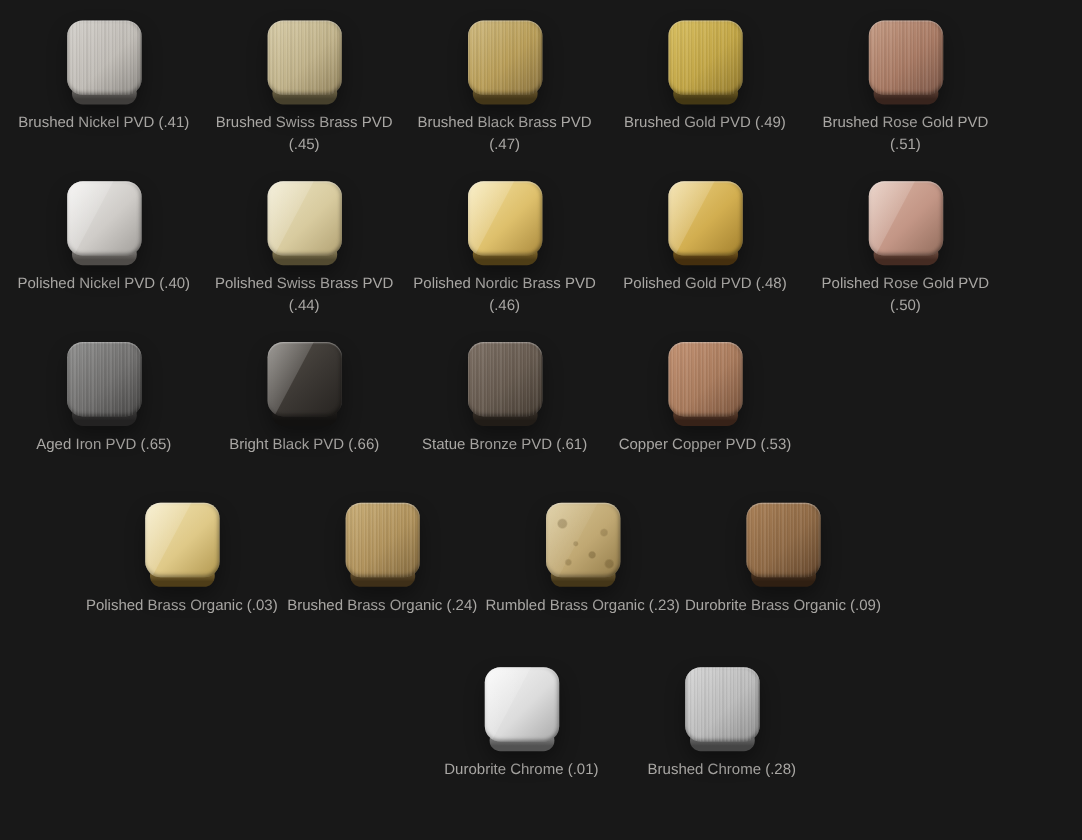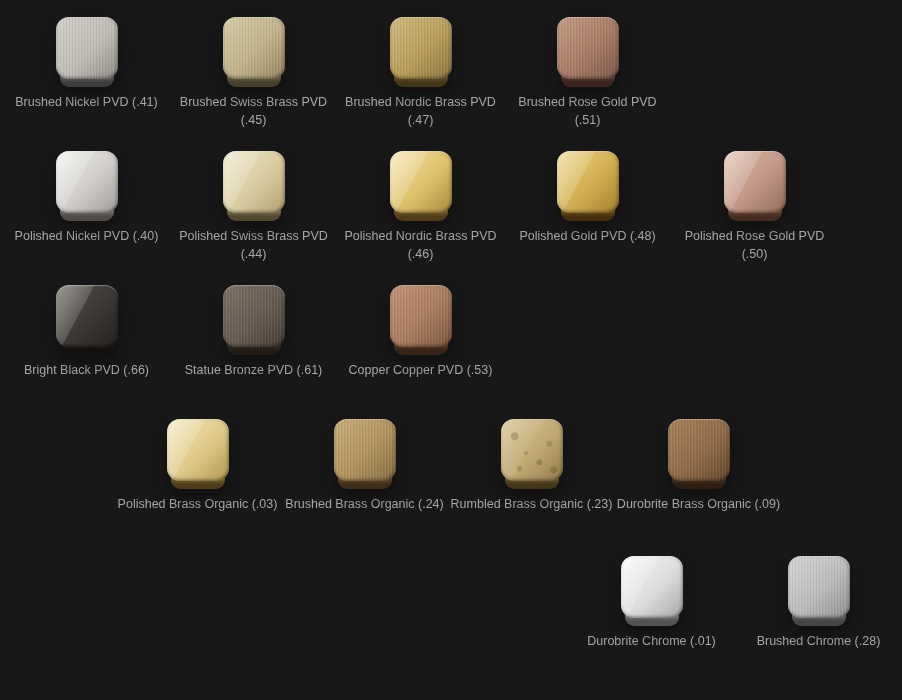--- a/index.html
+++ b/index.html
@@ -12,22 +12,22 @@
     font-family: "Liberation Sans", sans-serif;
   }
   .board {
     padding-top: 17px;
     width: 902px;
   }
   .row {
     display: flex;
     margin: 0 0 21px 3px;
   }
-  .row:nth-child(4) { margin-left: 114px; margin-top: 8px; align-items: flex-end; }
-  .row:nth-child(5) { margin-left: 351px; margin-top: 24px; justify-content: flex-end; }
+  .row:nth-child(4) { margin-left: 68px; margin-top: 8px; align-items: flex-end; }
+  .row:nth-child(5) { margin-left: 351px; margin-top: 24px; }
   .cell {
     width: 167px;
     min-height: 113px;
     display: flex;
     flex-direction: column;
     align-items: center;
     cursor: pointer;
   }
   .swatch-wrap {
     position: relative;
@@ -118,21 +118,28 @@
       <div class="swatch-base"></div>
       <div class="swatch-face tex-brushed"></div>
     </div>
     <div class="label">Brushed Swiss Brass PVD (.45)</div>
   </div>
       <div class="cell" style="--light: #cfba80; --mid: #b89d58; --dark: #8a7340; --base: #433618;">
     <div class="swatch-wrap">
       <div class="swatch-base"></div>
       <div class="swatch-face tex-brushed"></div>
     </div>
-    <div class="label">Brushed Nordic Brass PVD (.47)</div>
+    <div class="label">Brushed Black Brass PVD (.47)</div>
+  </div>
+      <div class="cell" style="--light: #d8bf62; --mid: #c2a647; --dark: #937b30; --base: #443814;">
+    <div class="swatch-wrap">
+      <div class="swatch-base"></div>
+      <div class="swatch-face tex-brushed"></div>
+    </div>
+    <div class="label">Brushed Gold PVD (.49)</div>
   </div>
       <div class="cell" style="--light: #c59c85; --mid: #a87a64; --dark: #7b5748; --base: #38241d;">
     <div class="swatch-wrap">
       <div class="swatch-base"></div>
       <div class="swatch-face tex-brushed"></div>
     </div>
     <div class="label">Brushed Rose Gold PVD (.51)</div>
   </div>
     </div>
     <div class="row">
@@ -166,20 +173,27 @@
   </div>
       <div class="cell" style="--light: #dcb7a6; --mid: #c39686; --dark: #926d5d; --base: #452b22;">
     <div class="swatch-wrap">
       <div class="swatch-base"></div>
       <div class="swatch-face tex-polished"></div>
     </div>
     <div class="label">Polished Rose Gold PVD (.50)</div>
   </div>
     </div>
     <div class="row">
+      <div class="cell" style="--light: #90908f; --mid: #706f6e; --dark: #474645; --base: #232222;">
+    <div class="swatch-wrap">
+      <div class="swatch-base"></div>
+      <div class="swatch-face tex-brushed"></div>
+    </div>
+    <div class="label">Aged Iron PVD (.65)</div>
+  </div>
       <div class="cell" style="--light: #57524b; --mid: #3b3733; --dark: #262320; --base: #121110;">
     <div class="swatch-wrap">
       <div class="swatch-base"></div>
       <div class="swatch-face tex-polished"></div>
     </div>
     <div class="label">Bright Black PVD (.66)</div>
   </div>
       <div class="cell" style="--light: #7e7166; --mid: #665a4f; --dark: #453c33; --base: #211c17;">
     <div class="swatch-wrap">
       <div class="swatch-base"></div>

